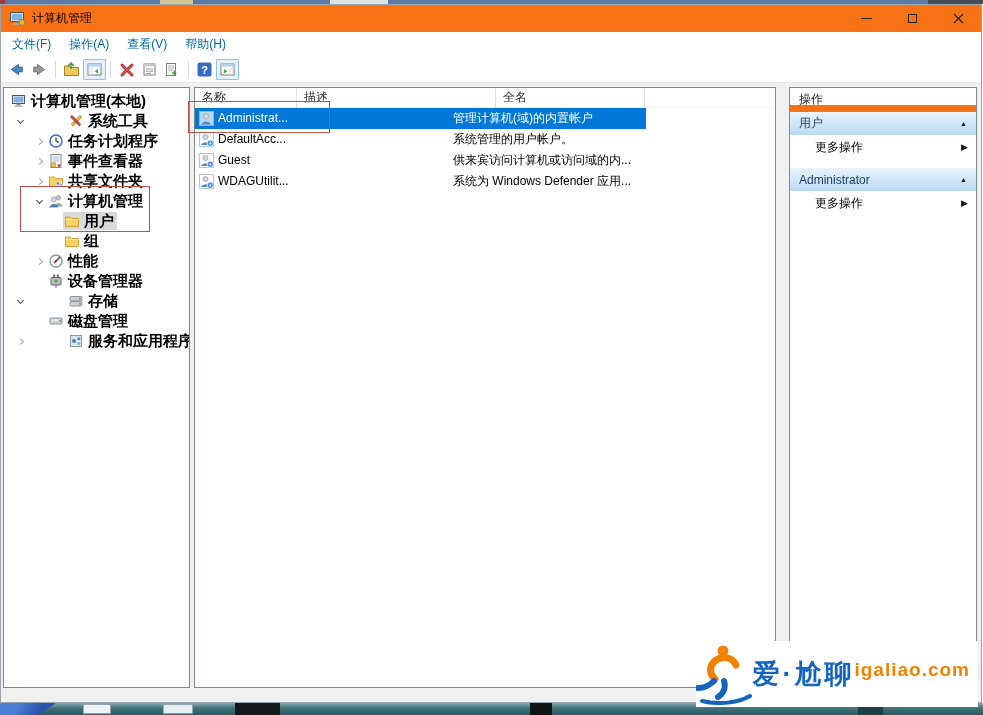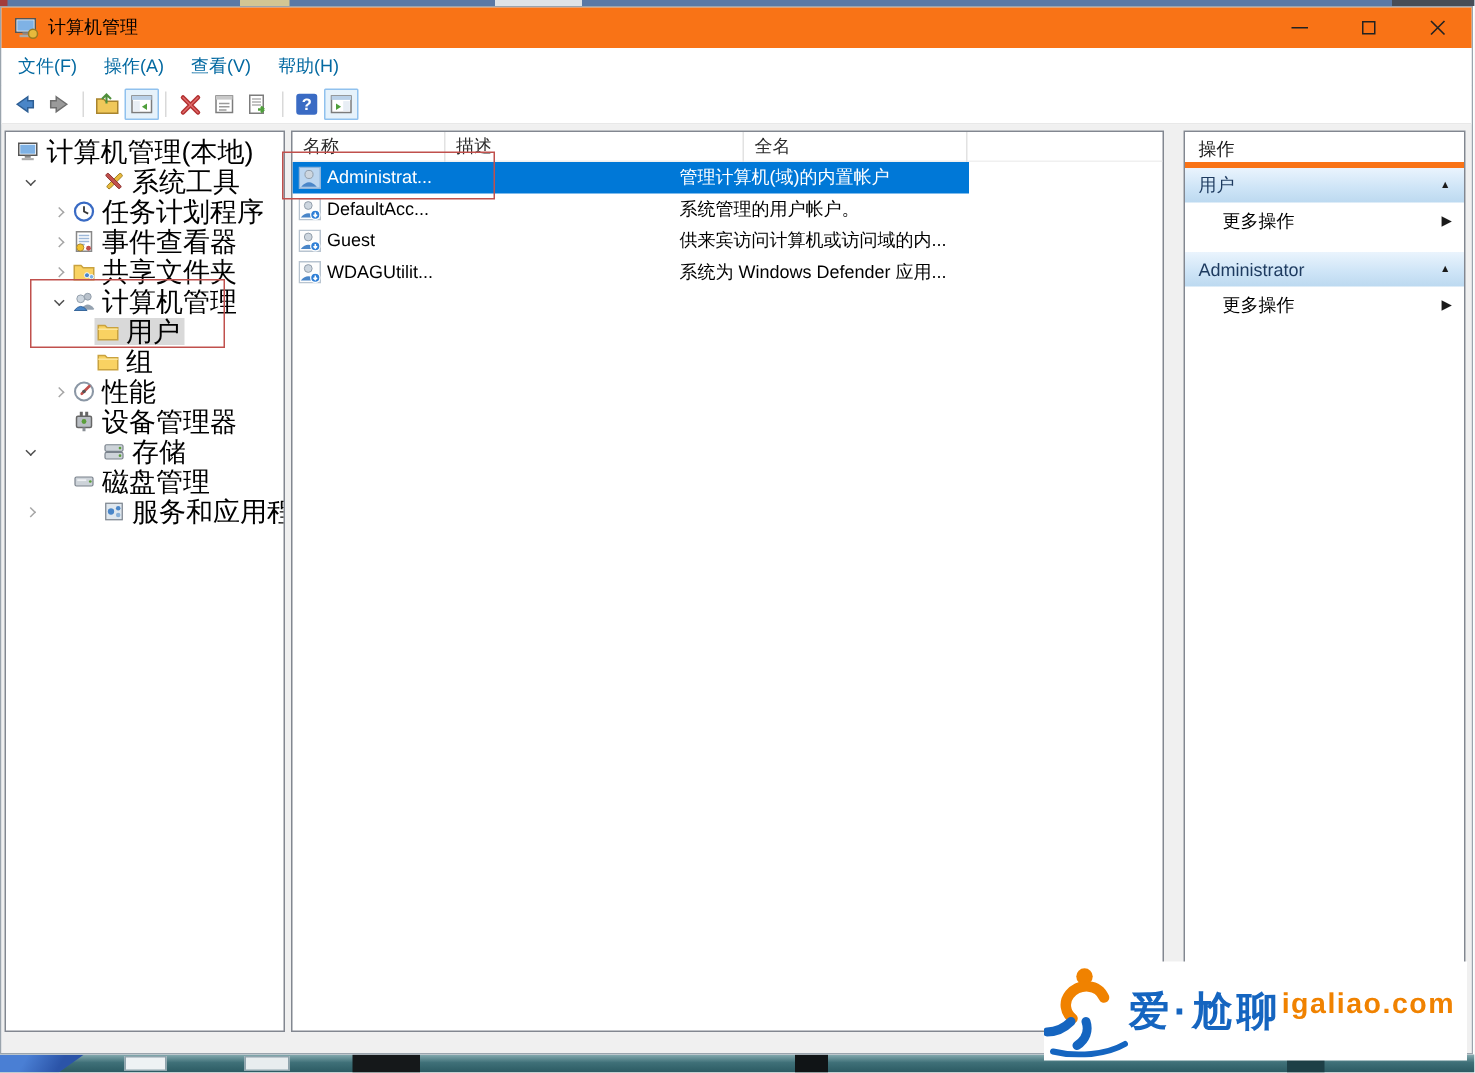--- a/index.html
+++ b/index.html
@@ -62,38 +62,38 @@
   .trow.lvl0 { padding-left:6px; }
   .trow.lvl1 { padding-left:8px;gap:39px; }
   .trow.lvl2 { padding-left:27px; }
   .trow.lvl3 { padding-left:43px; }
   .chev { width:16px; height:16px; display:inline-flex; align-items:center; justify-content:center; flex:0 0 16px; }
   .chev i { display:block; width:5px; height:5px; border-right:1.4px solid #a6a6a6; border-bottom:1.4px solid #a6a6a6; transform:rotate(-45deg); }
   .chev.down i { border-color:#4d4d4d; transform:rotate(45deg); margin-top:-2px; }
   .node { display:inline-flex; align-items:center; height:18px; padding:0 3px 0 1px; }
   .node.selected { background:#d9d9d9; }
   .ticon { width:16px; height:16px; margin-right:4px; display:inline-flex; flex:0 0 16px; }
-  .tlabel { font-size:18px; }
+  .tlabel { font-size:15px;font-weight:bold; }
 
   
   .lheader { display:flex; height:20px; border-bottom:1px solid #f0f0f0; }
   .lheader .hcol { height:20px; line-height:19px; padding-left:7px; color:#2b2b2b; border-right:1px solid #e2e2e2; }
   .hcol-name { width:102px; }
   .hcol-full { width:149px; }
   .hcol-desc { width:199px; }
   .lrow { display:flex; height:21px; width:451px; cursor:default; }
   .lrow .col { height:21px; line-height:21px; overflow:hidden; white-space:nowrap; }
   .col-name { width:102px; display:flex; align-items:center; padding-left:2px; }
   .col-full { width:149px; padding-left:7px; }
   .col-desc { width:200px; padding-left:7px; }
   .lrow.selected { background:#0078d7; color:#fff; }
   .uicon { width:15px; height:15px; margin:0 4px 0 2px; display:inline-flex; flex:0 0 15px; }
 
   
-  .ap-title { height:24px; line-height:23px; padding-left:9px; border-bottom:4px solid #f97316; color:#1a1a1a; }
+  .ap-title { height:24px; line-height:23px; padding-left:9px; border-bottom:7px solid #f97316; color:#1a1a1a; }
   .ap-header { height:23px; display:flex; align-items:center; justify-content:space-between;
     padding:0 9px; background:linear-gradient(180deg,#eaf4fd 0%,#cfe5f7 55%,#bcd9f0 100%);
     color:#1d3a5f; cursor:default; }
   .ap-header .arrow-up { font-size:7px; color:#1a1a1a; }
   .ap-item { height:24px; display:flex; align-items:center; justify-content:space-between;
     padding:0 8px 0 25px; color:#000; cursor:default; }
   .ap-item .arrow-right { font-size:9px; color:#1a1a1a; }
   .ap-gap { height:9px; }
 
   

